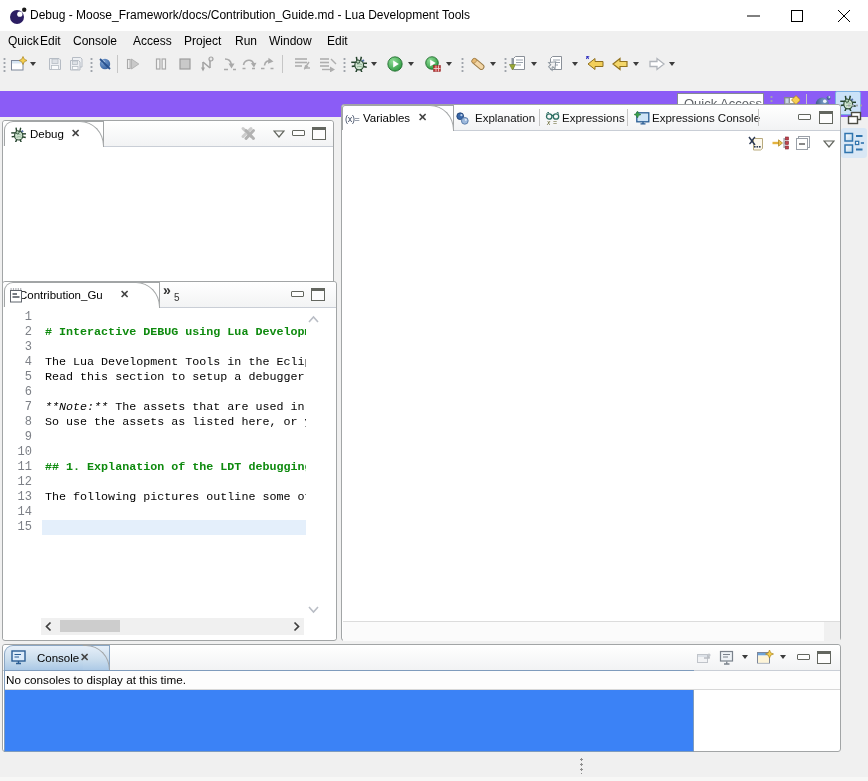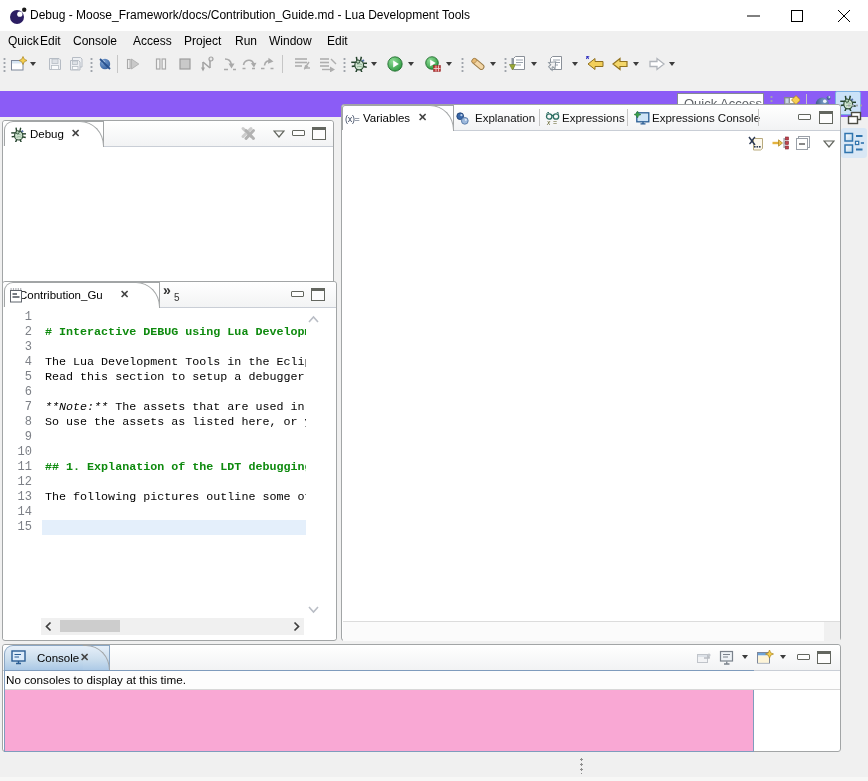--- a/index.html
+++ b/index.html
@@ -467,21 +467,21 @@
     <svg class="abs" style="left:754px;top:4px" width="17" height="17" viewBox="0 0 17 17">
       <rect x="0.5" y="3.5" width="12" height="10.5" fill="#fff" stroke="#7d879a"></rect>
       <rect x="1" y="4" width="11" height="2.4" fill="#6da3d8"></rect>
       <rect x="1" y="6.8" width="11" height="7" fill="#fdf4d8"></rect>
       <polygon points="12.5,1 13.7,3.8 16.5,5 13.7,6.2 12.5,9 11.3,6.2 8.5,5 11.3,3.8" fill="#f5cf4e" stroke="#ab8420" stroke-width="0.7"></polygon>
     </svg>
     <div class="dd" style="left:777px;top:10px"></div>
     <div class="vmin" style="left:794px;top:9px"></div>
     <div class="vmax" style="left:814px;top:6px"></div>
   </div>
-  <div class="abs" style="left:1px;top:25px;width:750px;height:82px;background:#f9a8d4;border:1px solid #7f9cbd">
+  <div class="abs" style="left:1px;top:25px;width:690px;height:82px;background:#3b82f6;border:1px solid #7f9cbd">
     <div class="abs" style="left:0;top:0;width:835px;height:18px;background:#fdfdfd"></div>
     <div class="abs" style="left:1px;top:2px;font-size:11.7px;color:#000">No consoles to display at this time.</div>
     <div class="abs" style="left:0;top:18px;width:835px;height:1px;background:#d8d8d8"></div>
   </div>
 </div>
 
 <div class="abs" id="trim">
   <div class="abs" style="left:847px;top:104px;width:16px;height:3px;background-image:radial-gradient(circle,#9fa4ab 1px,rgba(0,0,0,0) 1.2px);background-size:4px 3px"></div>
   <svg class="abs" style="left:847px;top:111px" width="16" height="15" viewBox="0 0 16 15">
     <rect x="4.5" y="1.5" width="9" height="7" fill="#fff" stroke="#4c4c44" stroke-width="1.4"></rect>

